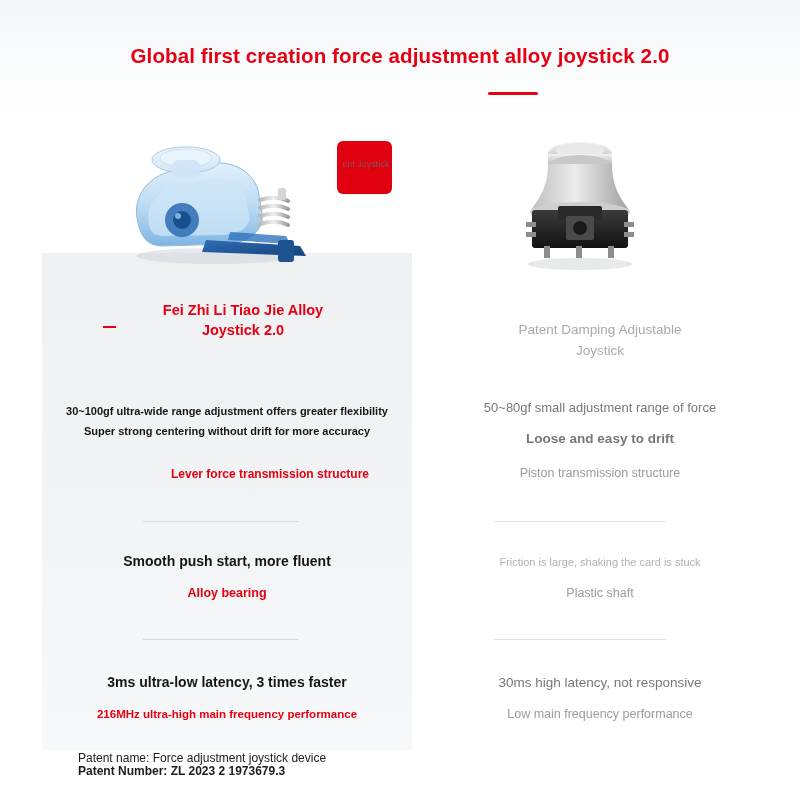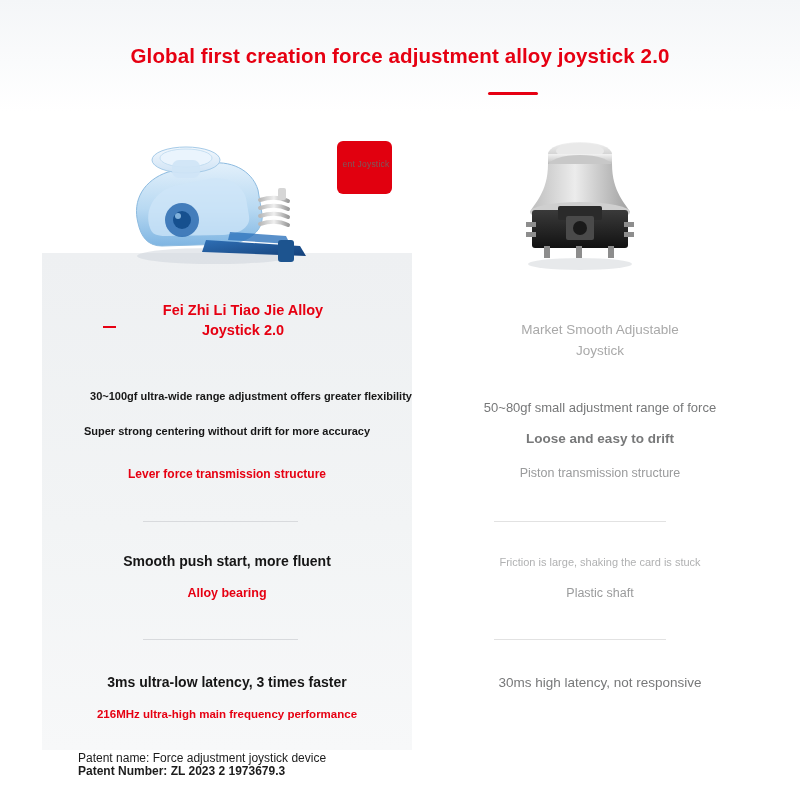--- a/index.html
+++ b/index.html
@@ -290,27 +290,27 @@
   <div class="chip"></div>
   <div class="chip-text">ent Joystick</div>
 
   <div class="head-left-dash"></div>
   <div class="head-left">
     <span>Fei Zhi Li Tiao Jie Alloy</span><br>
     <span>Joystick 2.0</span>
   </div>
 
   <div class="head-right">
-    <span>Market Smooth Adjustable</span><br>
+    <span>Patent Damping Adjustable</span><br>
     <span>Joystick</span>
   </div>
 
-  <div class="cell left s11 t-bold-dark" style="top:389px;padding-left:24px;">30~100gf ultra-wide range adjustment offers greater flexibility</div>
+  <div class="cell left s11 t-bold-dark" style="top:404px;">30~100gf ultra-wide range adjustment offers greater flexibility</div>
   <div class="cell left s11 t-bold-dark" style="top:424px;">Super strong centering without drift for more accuracy</div>
-  <div class="cell left s12 t-red" style="top:466px;">Lever force transmission structure</div>
+  <div class="cell left s12 t-red" style="top:466px;padding-left:43px;">Lever force transmission structure</div>
 
   <div class="cell right s13 t-gray-dark" style="top:399px;">50~80gf small adjustment range of force</div>
   <div class="cell right s125 t-gray" style="top:465px;">Piston transmission structure</div>
   <div class="cell right s135 t-gray-dark" style="top:429px;font-weight:bold;">Loose and easy to drift</div>
 
   <div class="row-line-left" style="top:521px;"></div>
   <div class="row-line-right" style="top:521px;"></div>
 
   <div class="cell left s14 t-bold-dark" style="top:552px;">Smooth push start, more fluent</div>
   <div class="cell right s11 t-gray-light" style="top:555px;">Friction is large, shaking the card is stuck</div>
@@ -318,19 +318,20 @@
   <div class="cell left s125 t-red" style="top:585px;">Alloy bearing</div>
   <div class="cell right s125 t-gray" style="top:585px;">Plastic shaft</div>
 
   <div class="row-line-left" style="top:639px;"></div>
   <div class="row-line-right" style="top:639px;"></div>
 
   <div class="cell left s14 t-bold-dark" style="top:673px;">3ms ultra-low latency, 3 times faster</div>
   <div class="cell left s115 t-red" style="top:706px;">216MHz ultra-high main frequency performance</div>
 
   <div class="cell right s135 t-gray-dark" style="top:673px;">30ms high latency, not responsive</div>
+  <div class="cell right s125 t-gray" style="top:706px;">Low main frequency performance</div>
 
   <div class="patent">
     <div class="p1">Patent name: Force adjustment joystick device</div>
     <div class="p2">Patent Number: ZL 2023 2 1973679.3</div>
   </div>
 
 </div>
 
 </body></html>

